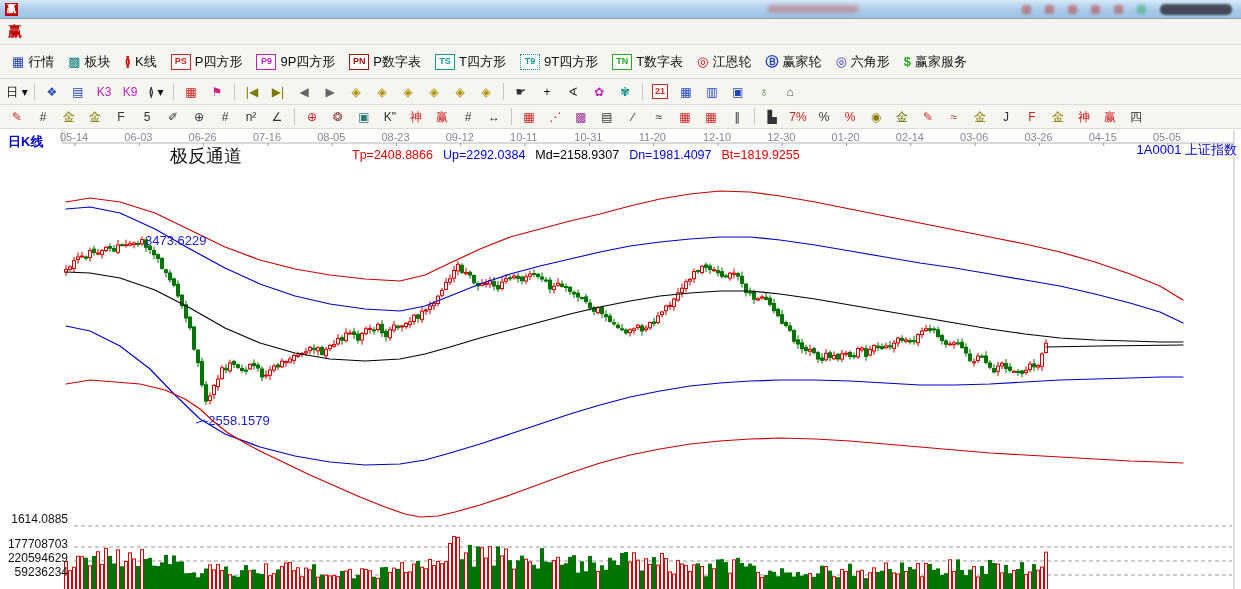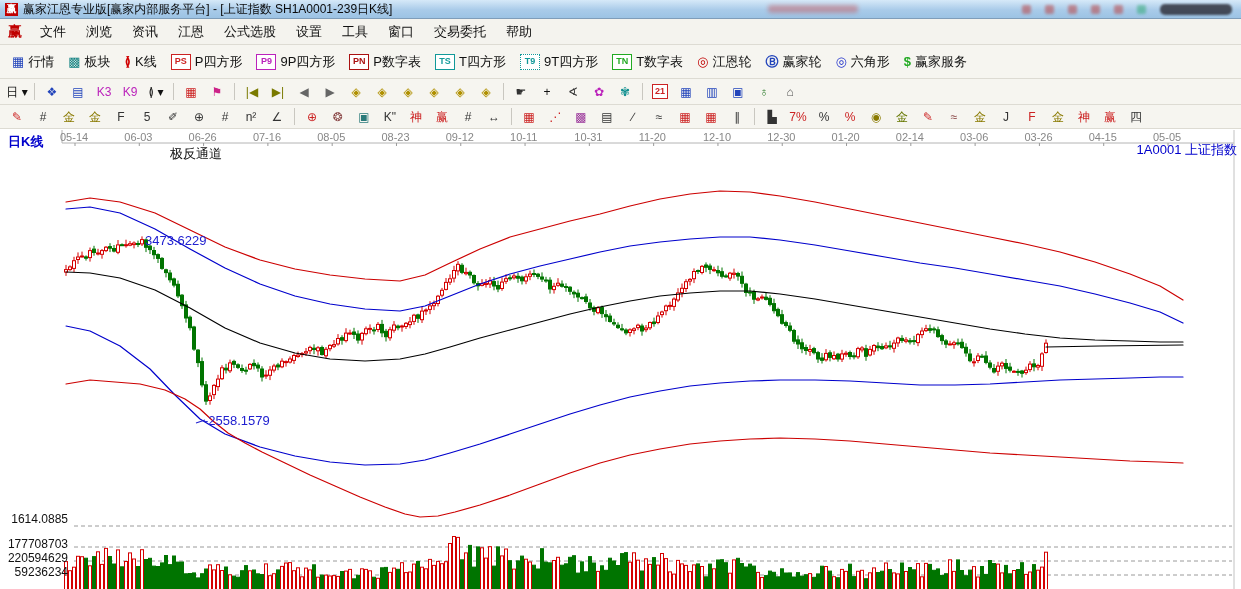--- a/index.html
+++ b/index.html
@@ -35,60 +35,47 @@
   .tb3 .ic-btn{height:18px;font-size:12px;}
   .ic-box{border:1px solid #cc2222;color:#cc2222;font-size:9px;font-weight:bold;padding:0 2px;height:13px;
           display:flex;align-items:center;background:#fff;}
   .sep{width:1px;height:17px;background:#c9c7c0;margin:0 4px;flex:0 0 1px;}
   
   .chart-panel{position:relative;width:1241px;height:463px;background:#fff;}
   .chart-panel svg{position:absolute;left:0;top:0;}
   .lbl{position:absolute;white-space:nowrap;line-height:1;}
   .period-label{left:8px;top:6px;font-size:13px;color:#0000cc;font-weight:bold;}
   .date-lbl{top:3px;font-size:11px;color:#878787;}
-  .ind-name{left:170px;top:18px;font-size:13px;color:#111;}
+  .ind-name{left:170px;top:18px;font-size:18px;color:#111;}
   .ind-values{left:352px;top:19px;display:flex;gap:10px;font-size:12.5px;font-weight:500;position:absolute;}
   .symbol-label{right:4px;top:14px;font-size:13px;color:#0000cc;}
   .ann{font-size:13px;color:#2020d0;}
   .pane-lbl{font-size:12px;color:#111;left:6px;width:62px;text-align:right;}
 </style>
 </head>
 <body>
 
 <div class="app">
 
   <div class="titlebar">
     <span class="tb-logo">赢</span>
-    <span class="tb-title">赢家江恩专业版[赢家内部服务平台] - [上证指数  SH1A0001-239日K线]</span>
     <span class="tb-right">
       <span class="tb-redtext"></span>
       <span class="tb-smudge"></span>
       <span class="tb-smudge"></span>
       <span class="tb-smudge"></span>
       <span class="tb-smudge"></span>
       <span class="tb-smudge"></span>
       <span class="tb-smudge c"></span>
       <span class="tb-pill"></span>
     </span>
   </div>
 
   <div class="menubar">
     <span class="menu-logo">赢</span>
-    <span id="menu-items" style="display:flex;">
-        <span class="menu-item">文件</span>
-        <span class="menu-item">浏览</span>
-        <span class="menu-item">资讯</span>
-        <span class="menu-item">江恩</span>
-        <span class="menu-item">公式选股</span>
-        <span class="menu-item">设置</span>
-        <span class="menu-item">工具</span>
-        <span class="menu-item">窗口</span>
-        <span class="menu-item">交易委托</span>
-        <span class="menu-item">帮助</span>
-      </span>
   </div>
 
   <div class="toolbar tb1" id="tb1">
       <span class="tb1-btn">
         <span class="gly" style="color: rgb(34, 68, 187); font-weight: bold;">▦</span>
         <span>行情</span>
       </span>
       <span class="tb1-btn">
         <span class="gly" style="color: rgb(15, 128, 128); font-weight: bold;">▩</span>
         <span>板块</span>
@@ -995,18 +982,25 @@
         <polyline points="66,269 90,270 120,275 155,287 190,305 225,325 260,340 295,350 330,356 365,358 400,356 425,351 450,344 480,335 510,327 540,319 570,311 600,304 630,298 660,293 690,290 720,288 750,288 780,291 815,296 850,302 885,308 920,314 955,320 990,326 1025,331 1060,335 1095,337 1130,338 1160,339 1183,339" fill="none" stroke="#000000" stroke-width="1.2" stroke-linejoin="round" stroke-linecap="round"></polyline>
         <polyline points="1046,344 1100,343 1183,342" fill="none" stroke="#000000" stroke-width="1.2" stroke-linejoin="round" stroke-linecap="round"></polyline>
         <polyline points="66,323 90,328 120,343 150,366 175,392 200,416 225,431 260,444 295,453 330,459 365,462 400,461 425,457 450,450 480,441 510,431 540,421 570,411 600,402 630,394 660,388 690,383 720,380 750,378 780,377 815,377 850,378 885,380 920,382 955,382 990,381 1025,379 1060,377 1095,376 1130,375 1160,374 1183,374" fill="none" stroke="#0000cc" stroke-width="1.2" stroke-linejoin="round" stroke-linecap="round"></polyline>
         <polyline points="66,381 90,377 115,379 140,381 165,387 185,396 200,406 213,418 228,430 245,440 262,449 285,460 310,472 335,483 360,494 385,504 405,511 420,514 438,513 455,509 480,502 510,492 540,481 570,470 600,460 630,452 660,446 690,441 720,438 750,436 780,435 815,436 850,438 885,441 920,444 955,447 990,450 1025,452 1060,454 1095,456 1130,458 1160,459 1183,460" fill="none" stroke="#cc0000" stroke-width="1.2" stroke-linejoin="round" stroke-linecap="round"></polyline>
         <line x1="196" y1="420" x2="205" y2="417" stroke="#2020d0" stroke-width="1.2"></line>
         <line x1="190" y1="243" x2="143" y2="243" stroke="#2020d0" stroke-width="0" opacity="0"></line>
       </svg>
     <span class="lbl period-label">日K线</span>
     <span id="date-axis"><span class="lbl date-lbl" style="left: 60px;">05-14</span><span class="lbl date-lbl" style="left: 124.294px;">06-03</span><span class="lbl date-lbl" style="left: 188.588px;">06-26</span><span class="lbl date-lbl" style="left: 252.882px;">07-16</span><span class="lbl date-lbl" style="left: 317.176px;">08-05</span><span class="lbl date-lbl" style="left: 381.471px;">08-23</span><span class="lbl date-lbl" style="left: 445.765px;">09-12</span><span class="lbl date-lbl" style="left: 510.059px;">10-11</span><span class="lbl date-lbl" style="left: 574.353px;">10-31</span><span class="lbl date-lbl" style="left: 638.647px;">11-20</span><span class="lbl date-lbl" style="left: 702.941px;">12-10</span><span class="lbl date-lbl" style="left: 767.235px;">12-30</span><span class="lbl date-lbl" style="left: 831.529px;">01-20</span><span class="lbl date-lbl" style="left: 895.824px;">02-14</span><span class="lbl date-lbl" style="left: 960.118px;">03-06</span><span class="lbl date-lbl" style="left: 1024.41px;">03-26</span><span class="lbl date-lbl" style="left: 1088.71px;">04-15</span><span class="lbl date-lbl" style="left: 1153px;">05-05</span></span>
     <span class="lbl ind-name">极反通道</span>
+    <span class="ind-values" id="ind-values">
+        <span style="color: rgb(232, 0, 0);">Tp=2408.8866</span>
+        <span style="color: rgb(0, 0, 224);">Up=2292.0384</span>
+        <span style="color: rgb(0, 0, 0);">Md=2158.9307</span>
+        <span style="color: rgb(0, 0, 224);">Dn=1981.4097</span>
+        <span style="color: rgb(232, 0, 0);">Bt=1819.9255</span>
+      </span>
     <span class="lbl symbol-label">1A0001  上证指数</span>
     <span id="annotations"><span class="lbl ann" style="left: 145px; top: 105px;">3473.6229</span><span class="lbl ann" style="left: 204px; top: 285px;">-2558.1579</span></span>
     <span id="pane-labels"><span class="lbl pane-lbl" style="top: 384px;">1614.0885</span><span class="lbl pane-lbl" style="top: 409px;">177708703</span><span class="lbl pane-lbl" style="top: 423px;">220594629</span><span class="lbl pane-lbl" style="top: 437px;">59236234</span></span>
   </div>
 
 </div>
 
 </body></html>

